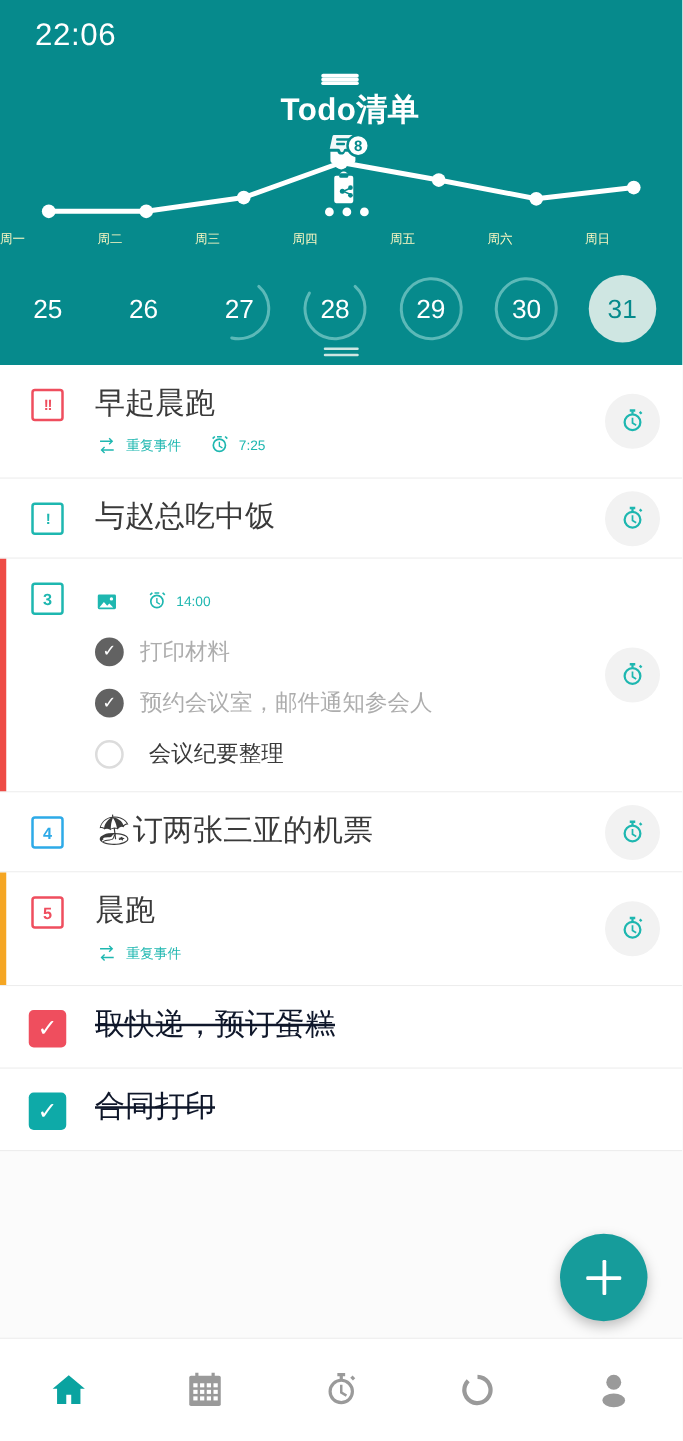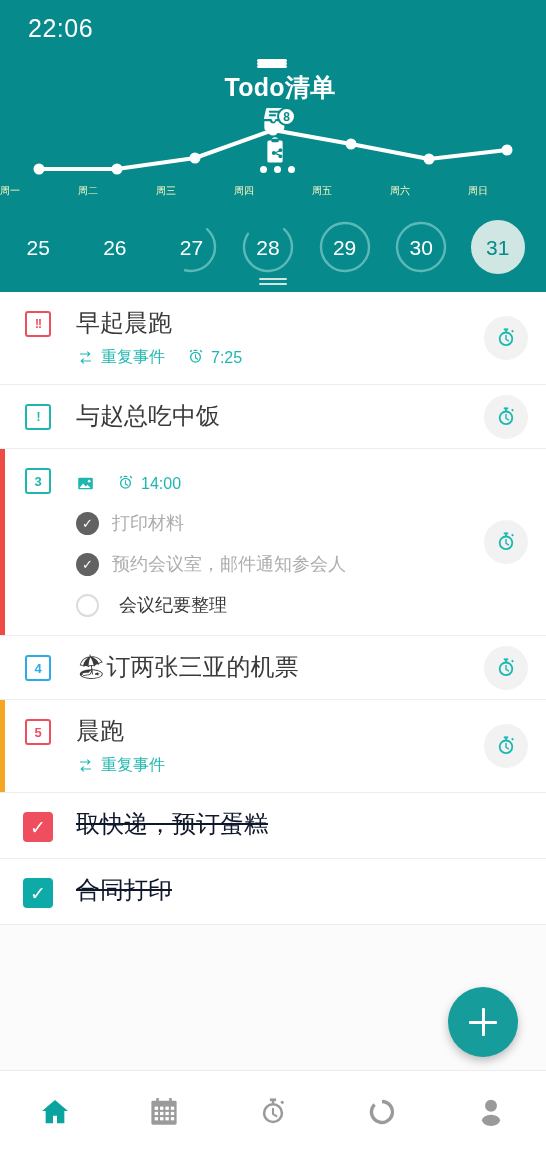--- a/index.html
+++ b/index.html
@@ -56,21 +56,21 @@
   }
   .prio-box.excl { font-size: 12px; letter-spacing: -1px; }
   .chk {
     width: 30px; height: 30px; border-radius: 4px; display: flex;
     align-items: center; justify-content: center; color: #fff; font-size: 19px; font-weight: 700;
   }
   .body { flex: 1 1 auto; min-width: 0; }
   .title { font-size: 24px; color: #3a3a3a; line-height: 1.25; }
   .title.strong { font-weight: 700; }
   .title.done { color: #0f172a; text-decoration: line-through; }
-  .meta { display: flex; align-items: center; gap: 8px; margin-top: 9px; font-size: 16px; color: #1eb7b0; }
+  .meta { display: flex; align-items: center; gap: 8px; margin-top: 9px; font-size: 11px; color: #1eb7b0; }
   .meta .gp { display: flex; align-items: center; gap: 6px; }
   .meta .gp + .gp { margin-left: 13px; }
   .subtasks { margin-top: 18px; }
   .subtask { display: flex; align-items: center; gap: 13px; margin-bottom: 17px; }
   .subtask:last-child { margin-bottom: 2px; gap: 20px; }
   .sub-ring { width: 23px; height: 23px; border-radius: 50%; border: 2px solid #dcdcdc; flex: 0 0 23px; }
   .sub-done { width: 23px; height: 23px; border-radius: 50%; background: #626262; flex: 0 0 23px; display: flex; align-items: center; justify-content: center; color: #fff; font-size: 13px; font-weight: 700;}
   .sub-label { font-size: 18px; color: #adadad; }
   .sub-label.pending { color: #3a3a3a; }
   .timerbtn {

